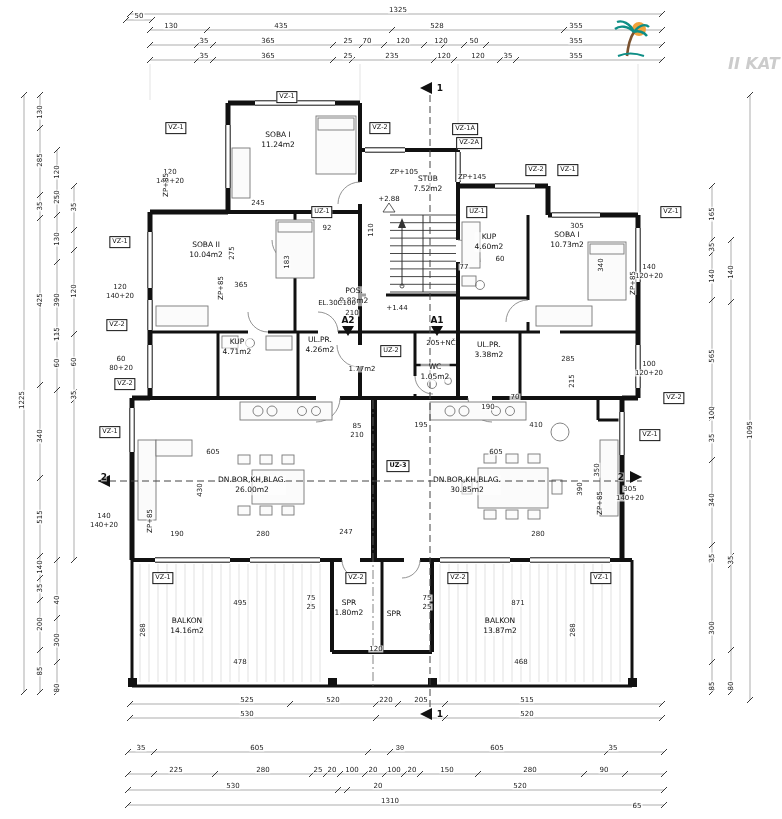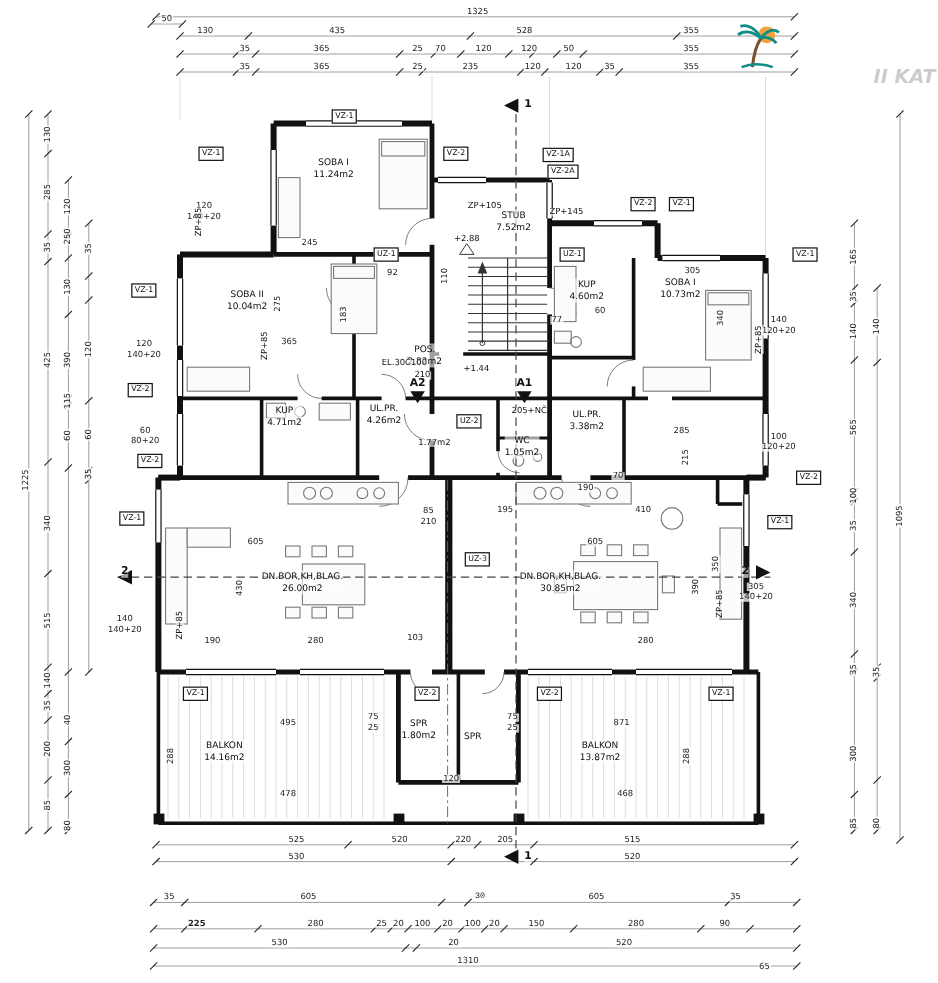--- a/index.html
+++ b/index.html
@@ -529,21 +529,21 @@
     <div class="lbl" style="left: 386px; top: 700px;">220</div>
     <div class="lbl" style="left: 421px; top: 700px;">205</div>
     <div class="lbl" style="left: 527px; top: 700px;">515</div>
     <div class="lbl" style="left: 247px; top: 714px;">530</div>
     <div class="lbl" style="left: 527px; top: 714px;">520</div>
     <div class="lbl" style="left: 141px; top: 748px;">35</div>
     <div class="lbl" style="left: 257px; top: 748px;">605</div>
     <div class="lbl" style="left: 400px; top: 748px; font-family: Liberation Mono, monospace;">30</div>
     <div class="lbl" style="left: 497px; top: 748px;">605</div>
     <div class="lbl" style="left: 613px; top: 748px;">35</div>
-    <div class="lbl" style="left: 164px; top: 770px; font-weight: bold;">225</div>
+    <div class="lbl" style="left: 176px; top: 770px;">225</div>
     <div class="lbl" style="left: 263px; top: 770px;">280</div>
     <div class="lbl" style="left: 318px; top: 770px;">25</div>
     <div class="lbl" style="left: 332px; top: 770px;">20</div>
     <div class="lbl" style="left: 352px; top: 770px;">100</div>
     <div class="lbl" style="left: 373px; top: 770px;">20</div>
     <div class="lbl" style="left: 394px; top: 770px;">100</div>
     <div class="lbl" style="left: 412px; top: 770px;">20</div>
     <div class="lbl" style="left: 447px; top: 770px;">150</div>
     <div class="lbl" style="left: 530px; top: 770px;">280</div>
     <div class="lbl" style="left: 604px; top: 770px;">90</div>
@@ -568,21 +568,21 @@
     <div class="lbl" style="left: 536px; top: 425px;">410</div>
     <div class="lbl" style="left: 421px; top: 425px;">195</div>
     <div class="lbl" style="left: 515px; top: 397px;">70</div>
     <div class="lbl" style="left: 213px; top: 452px;">605</div>
     <div class="lbl" style="left: 496px; top: 452px;">605</div>
     <div class="lbl r" style="left: 200px; top: 490px;">430</div>
     <div class="lbl r" style="left: 580px; top: 489px;">390</div>
     <div class="lbl r" style="left: 597px; top: 470px;">350</div>
     <div class="lbl" style="left: 177px; top: 534px;">190</div>
     <div class="lbl" style="left: 263px; top: 534px;">280</div>
-    <div class="lbl" style="left: 346px; top: 532px;">103</div>
+    <div class="lbl" style="left: 346px; top: 532px;">247</div>
     <div class="lbl" style="left: 538px; top: 534px;">280</div>
     <div class="lbl" style="left: 170px; top: 172px;">120</div>
     <div class="lbl" style="left: 170px; top: 181px;">140+20</div>
     <div class="lbl" style="left: 120px; top: 287px;">120</div>
     <div class="lbl" style="left: 120px; top: 296px;">140+20</div>
     <div class="lbl" style="left: 104px; top: 516px;">140</div>
     <div class="lbl" style="left: 104px; top: 525px;">140+20</div>
     <div class="lbl" style="left: 121px; top: 359px;">60</div>
     <div class="lbl" style="left: 121px; top: 368px;">80+20</div>
     <div class="lbl" style="left: 649px; top: 267px;">140</div>
@@ -620,21 +620,21 @@
     <div class="vz" style="left: 110px; top: 432px;">VZ-1</div>
     <div class="vz" style="left: 674px; top: 398px;">VZ-2</div>
     <div class="vz" style="left: 650px; top: 435px;">VZ-1</div>
     <div class="vz" style="left: 163px; top: 578px;">VZ-1</div>
     <div class="vz" style="left: 356px; top: 578px;">VZ-2</div>
     <div class="vz" style="left: 458px; top: 578px;">VZ-2</div>
     <div class="vz" style="left: 601px; top: 578px;">VZ-1</div>
     <div class="vz" style="left: 322px; top: 212px;">UZ-1</div>
     <div class="vz" style="left: 477px; top: 212px;">UZ-1</div>
     <div class="vz" style="left: 391px; top: 351px;">UZ-2</div>
-    <div class="vz" style="left: 398px; top: 466px;">UZ-3</div>
+    <div class="vz" style="left: 398px; top: 466px; font-weight: bold;">UZ-3</div>
     <div class="note" style="left: 389px; top: 199px;">+2.88</div>
     <div class="note" style="left: 404px; top: 172px;">ZP+105</div>
     <div class="note" style="left: 472px; top: 177px;">ZP+145</div>
     <div class="note r" style="left: 166px; top: 185px;">ZP+85</div>
     <div class="note r" style="left: 221px; top: 288px;">ZP+85</div>
     <div class="note r" style="left: 633px; top: 283px;">ZP+85</div>
     <div class="note r" style="left: 150px; top: 521px;">ZP+85</div>
     <div class="note r" style="left: 600px; top: 503px;">ZP+85</div>
     <div class="note" style="left: 397px; top: 308px;">+1.44</div>
     <div class="note" style="left: 337px; top: 303px;">EL.30Č100</div>

